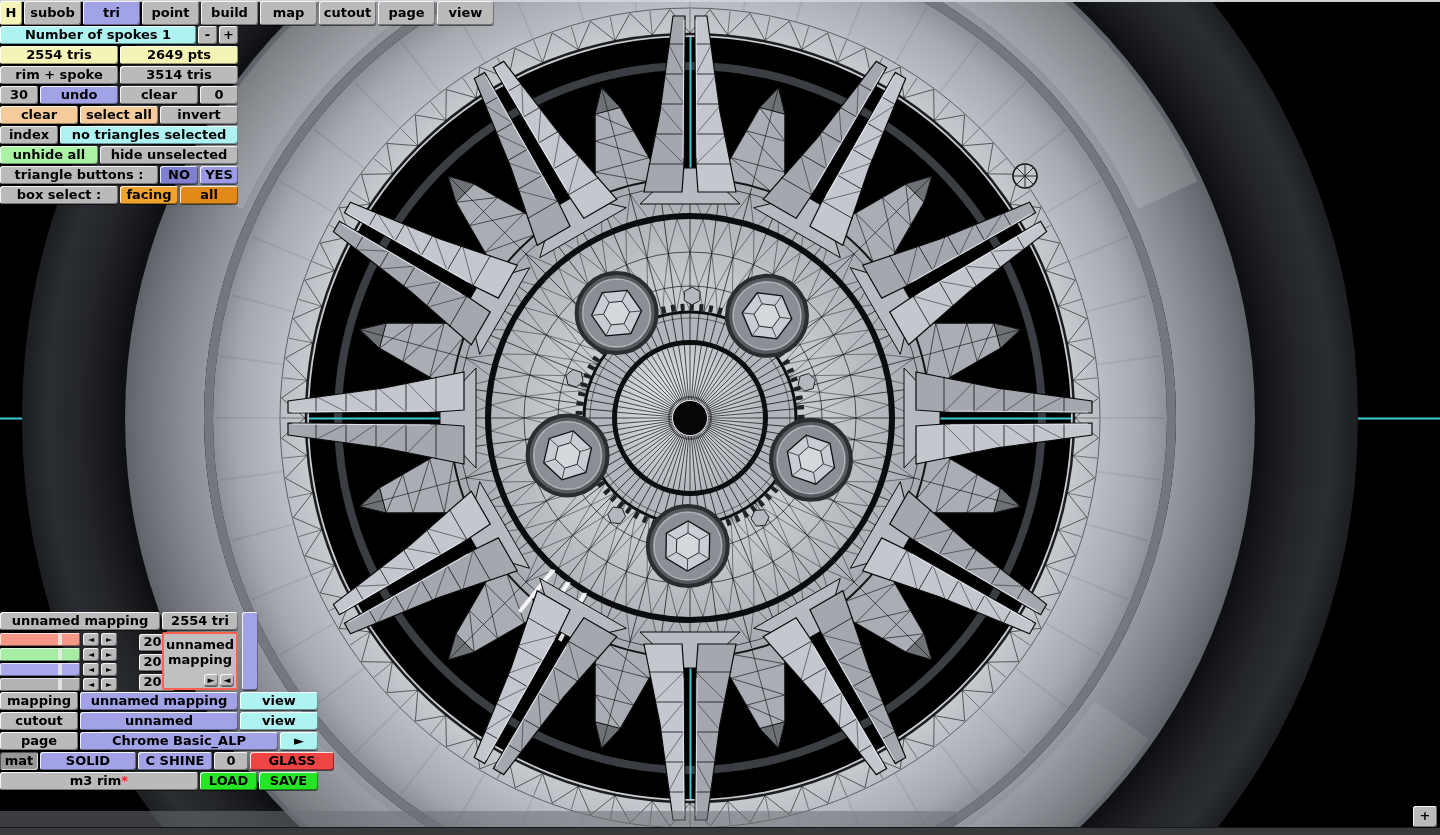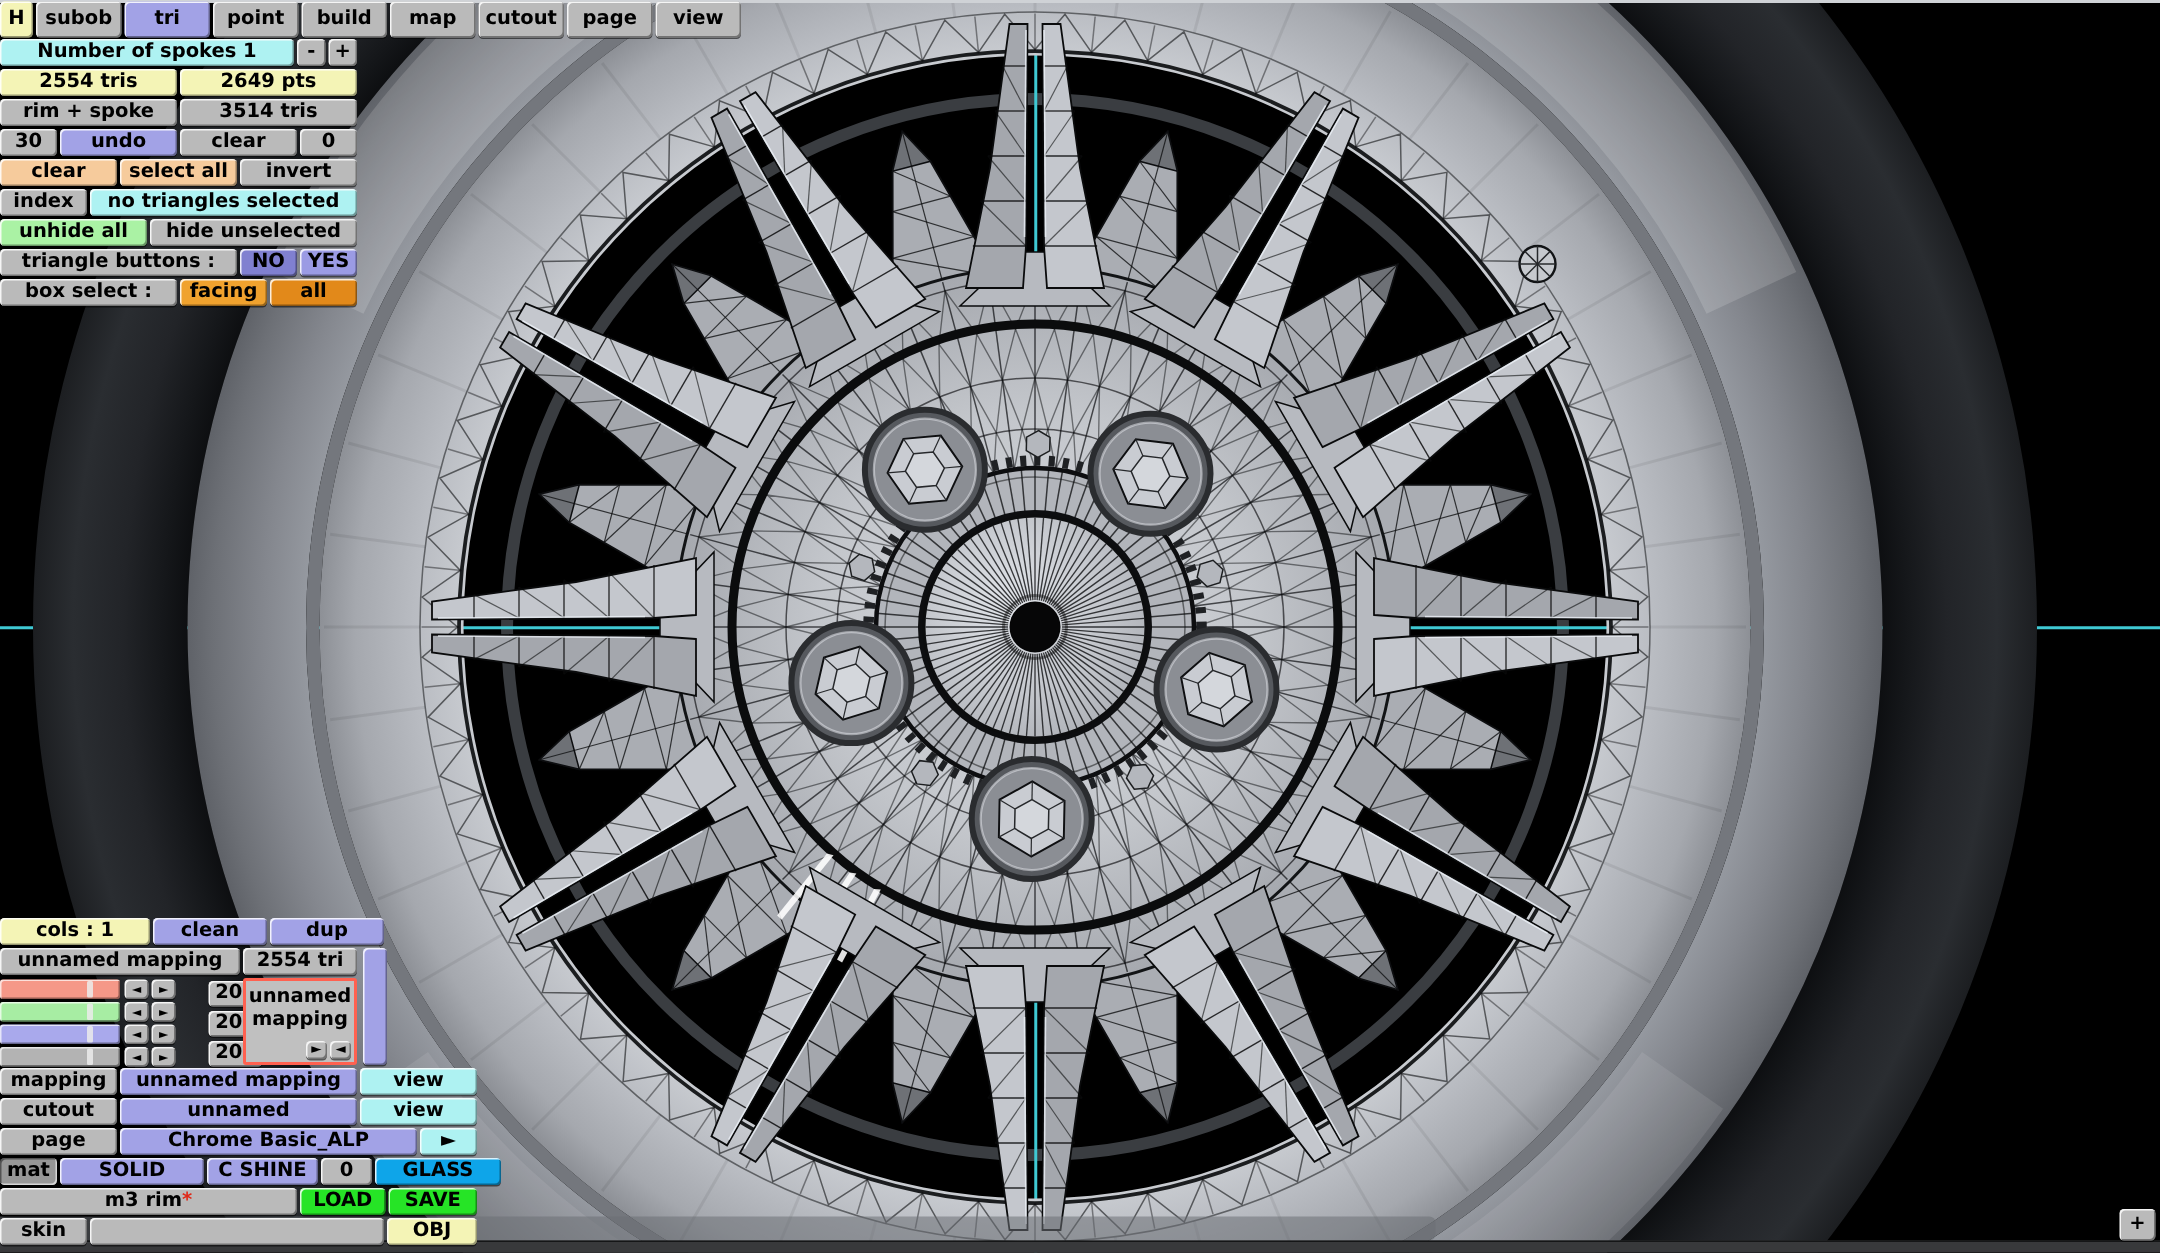--- a/index.html
+++ b/index.html
@@ -12,21 +12,21 @@
     overflow:hidden;white-space:nowrap;flex:0 0 auto;}
   .btn.pressed{box-shadow:inset -1px -1px 0 rgba(255,255,255,.6), inset 1px 1px 0 rgba(0,0,0,.45);text-align:center;}
   .row{display:flex;gap:2px;margin-bottom:2px;}
   .panel{position:absolute;z-index:5;}
   #menubar{position:absolute;left:0;top:1px;z-index:6;display:flex;gap:2px;}
   #menubar .btn{height:24px;line-height:23px;}
   #topline{position:absolute;left:0;top:0;width:1440px;height:2px;background:#cfd2d6;z-index:5;}
   .c-cyan{background:#aef2f2;} .c-yellow{background:#f4f4b6;} .c-purple{background:#a2a2e6;}
   .c-purple-dk{background:#8080d0;} .c-purple-lt{background:#9b9be4;}
   .c-peach{background:#f6cb9c;} .c-green{background:#aaf2a4;} .c-brightgreen{background:#26e426;}
-  .c-orange{background:#f0a22e;} .c-orange-dk{background:#e2891a;} .c-white{background:#0ea5e9;text-align:center;}
+  .c-orange{background:#f0a22e;} .c-orange-dk{background:#e2891a;} .c-white{background:#ef4444;text-align:center;}
   .c-gray-dk{background:#979797;}
   .sm{font-size:9px;line-height:12px;}
   .sliders{position:relative;height:60px;}
   .track{position:absolute;left:0;width:80px;height:13px;border-radius:2px;
     box-shadow:inset 1px 1px 0 rgba(255,255,255,.7), inset -1px -1px 0 rgba(0,0,0,.4);}
   .notch{position:absolute;top:1px;width:4px;height:11px;background:rgba(235,235,235,.85);border-radius:1px;}
   .arrowbtn{position:absolute;width:16px;height:13px;line-height:13px;font-size:8px;}
   .valbtn{position:absolute;width:36px;height:17px;line-height:16px;left:139px;}
   #mapbox{position:absolute;left:162px;top:0;width:76px;height:58px;background:#c0c0c0;
     border:2px solid #ff6150;border-radius:2px;box-sizing:border-box;
@@ -976,25 +976,20 @@
     </div>
     <div class="row">
       <div class="btn" style="width:118px">box select :</div>
       <div class="btn c-orange" style="width:58px">facing</div>
       <div class="btn c-orange-dk" style="width:58px">all</div>
     </div>
   </div>
 
   <div class="panel" style="left:0;top:612px;width:320px">
     <div class="row">
-      <div class="btn c-yellow" style="width:100px">cols : 1</div>
-      <div class="btn c-purple" style="width:76px">clean</div>
-      <div class="btn c-purple" style="width:76px">dup</div>
-    </div>
-    <div class="row">
       <div class="btn" style="width:160px">unnamed mapping</div>
       <div class="btn" style="width:76px">2554 tri</div>
     </div>
     <div class="sliders">
       <div class="track" style="top: 1px; background: rgb(245, 152, 136);">
           <div class="notch" style="left:58px"></div>
         </div>
       <div class="track" style="top: 16px; background: rgb(167, 237, 163);">
           <div class="notch" style="left:58px"></div>
         </div>
@@ -1049,23 +1044,18 @@
       <div class="btn" style="width:34px">0</div>
       <div class="btn c-white" style="width:84px">GLASS</div>
     </div>
     <div class="row">
       <div class="btn" style="width:198px">
         <span>m3 rim</span><span class="redstar">*</span>
       </div>
       <div class="btn c-brightgreen" style="width:57px">LOAD</div>
       <div class="btn c-brightgreen" style="width:59px">SAVE</div>
     </div>
-    <div class="row">
-      <div class="btn" style="width:58px">skin</div>
-      <div class="btn" style="width:196px"></div>
-      <div class="btn c-yellow" style="width:60px">OBJ</div>
-    </div>
   </div>
 
   <div id="hthumb"></div>
   <div id="htrack"></div>
   <div id="zoombtn" class="btn">+</div>
 </div>
 
 </body></html>

